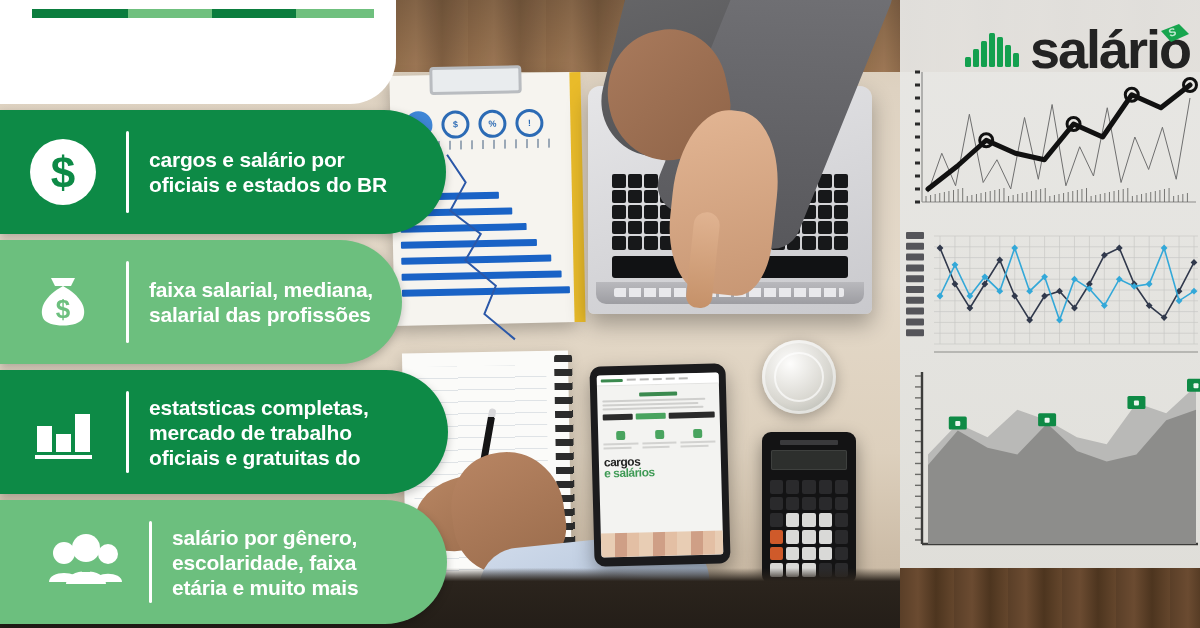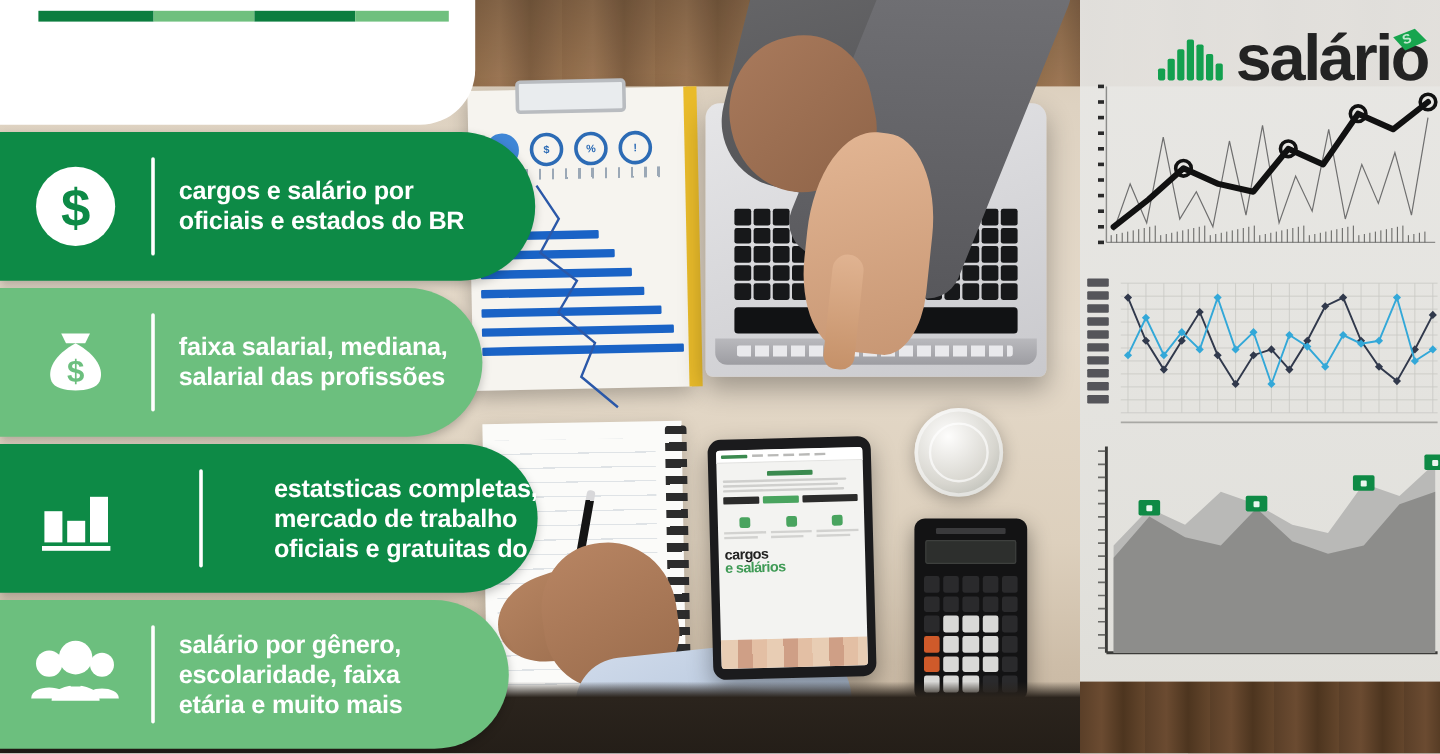--- a/index.html
+++ b/index.html
@@ -652,38 +652,38 @@
           <text x="36" y="52" text-anchor="middle" font-size="26" font-weight="bold" font-family="'Liberation Sans',sans-serif" fill="#6cbf7e">$</text>
         </svg>
       </div>
       <div class="pill-sep"></div>
       <div class="pill-text">
         <div>faixa salarial, mediana,</div>
         <div>salarial das profissões</div>
       </div>
     </div>
 
-    <div class="pill w-3" style="background: rgb(13, 138, 70); justify-content: space-between;">
+    <div class="pill w-3" style="background: rgb(13, 138, 70);">
       <div class="pill-icon">
         <svg class="icon-svg" width="72" height="72" viewBox="0 0 72 72">
           <rect x="10" y="30" width="15" height="26" fill="#ffffff"></rect>
           <rect x="29" y="38" width="15" height="18" fill="#ffffff"></rect>
           <rect x="48" y="18" width="15" height="38" fill="#ffffff"></rect>
           <rect x="8" y="59" width="57" height="4" fill="#ffffff"></rect>
         </svg>
       </div>
       <div class="pill-sep"></div>
       <div class="pill-text">
         <div>estatsticas completas,</div>
         <div>mercado de trabalho</div>
         <div>oficiais e gratuitas do</div>
       </div>
     </div>
 
-    <div class="pill w-4" style="background: rgb(108, 191, 126);">
+    <div class="pill w-4" style="background: rgb(108, 191, 126); padding-left: 23px;">
       <div class="pill-icon">
         <svg class="icon-svg" width="78" height="72" viewBox="0 0 78 72">
           <circle cx="17" cy="27" r="11" fill="#ffffff"></circle>
           <path d="M2 56 C2 44 32 44 32 56 Z" fill="#ffffff"></path>
           <circle cx="61" cy="28" r="10" fill="#ffffff"></circle>
           <path d="M47 56 C47 45 75 45 75 56 Z" fill="#ffffff"></path>
           <circle cx="39" cy="22" r="14" fill="#ffffff"></circle>
           <path d="M19 58 C19 41 59 41 59 58 Z" fill="#ffffff"></path>
           <path d="M33 40 l6 4 l6 -4 l-2 6 h-8 z" fill="#6cbf7e"></path>
         </svg>

